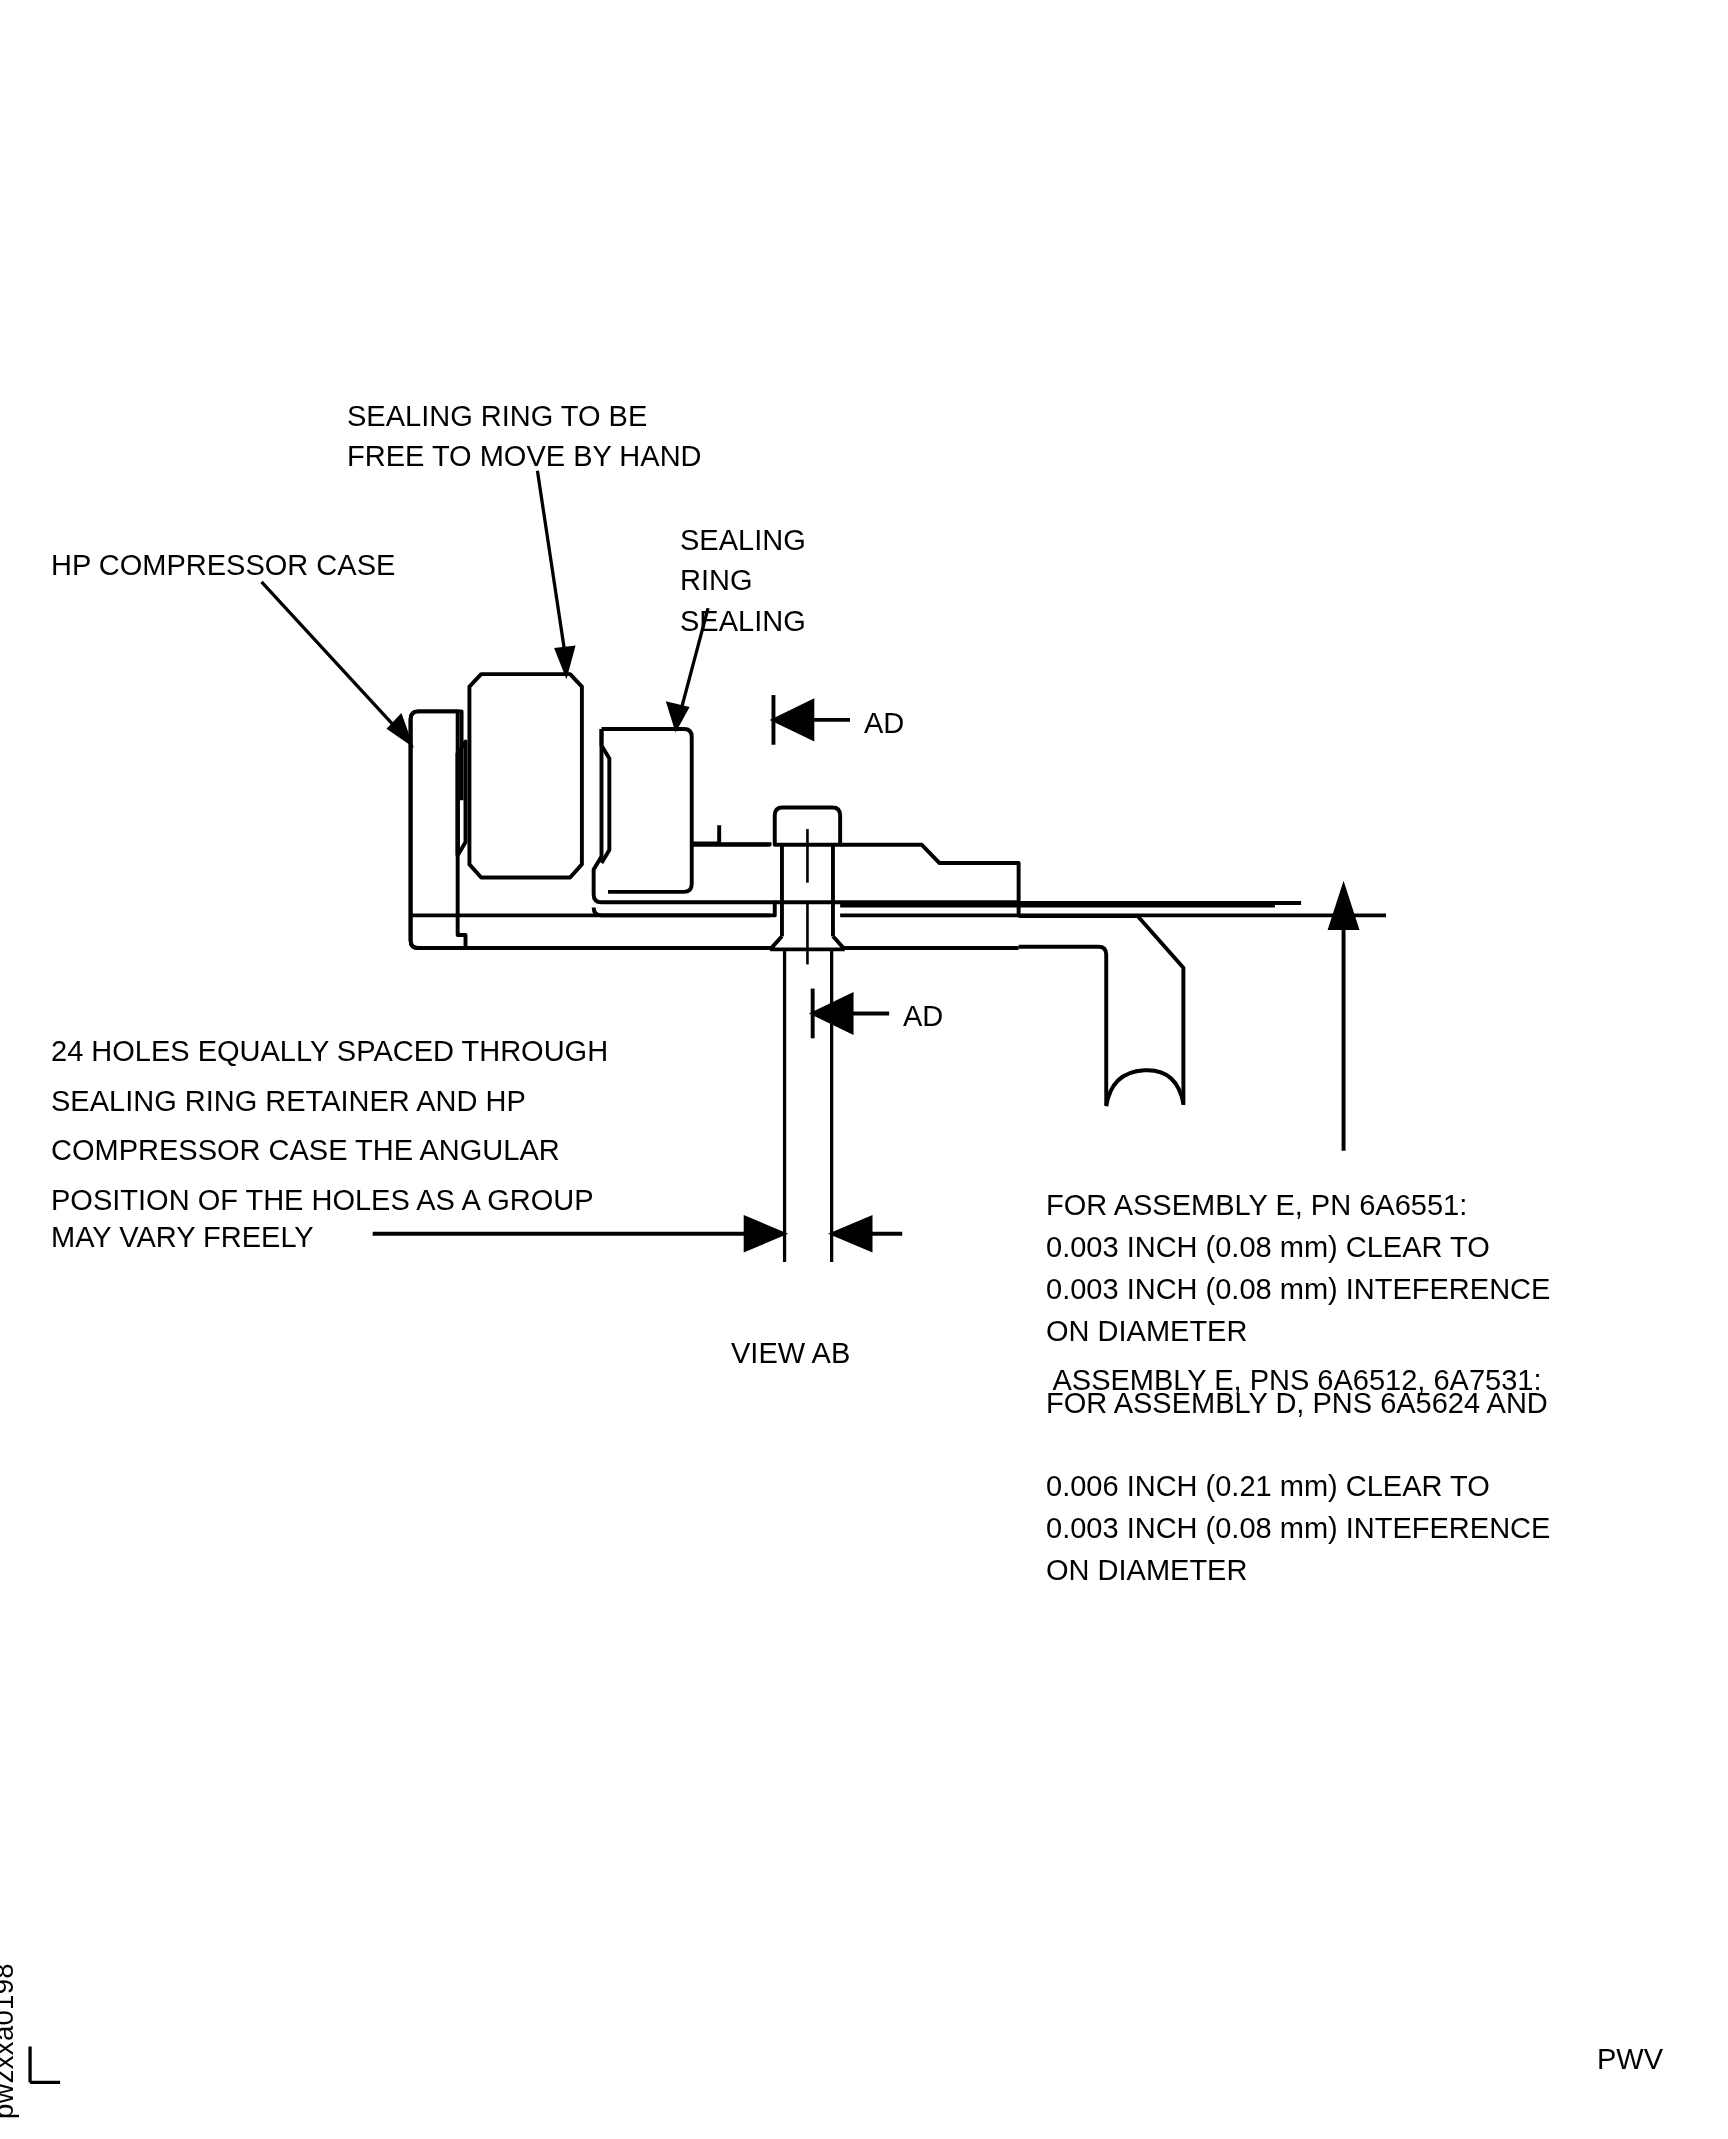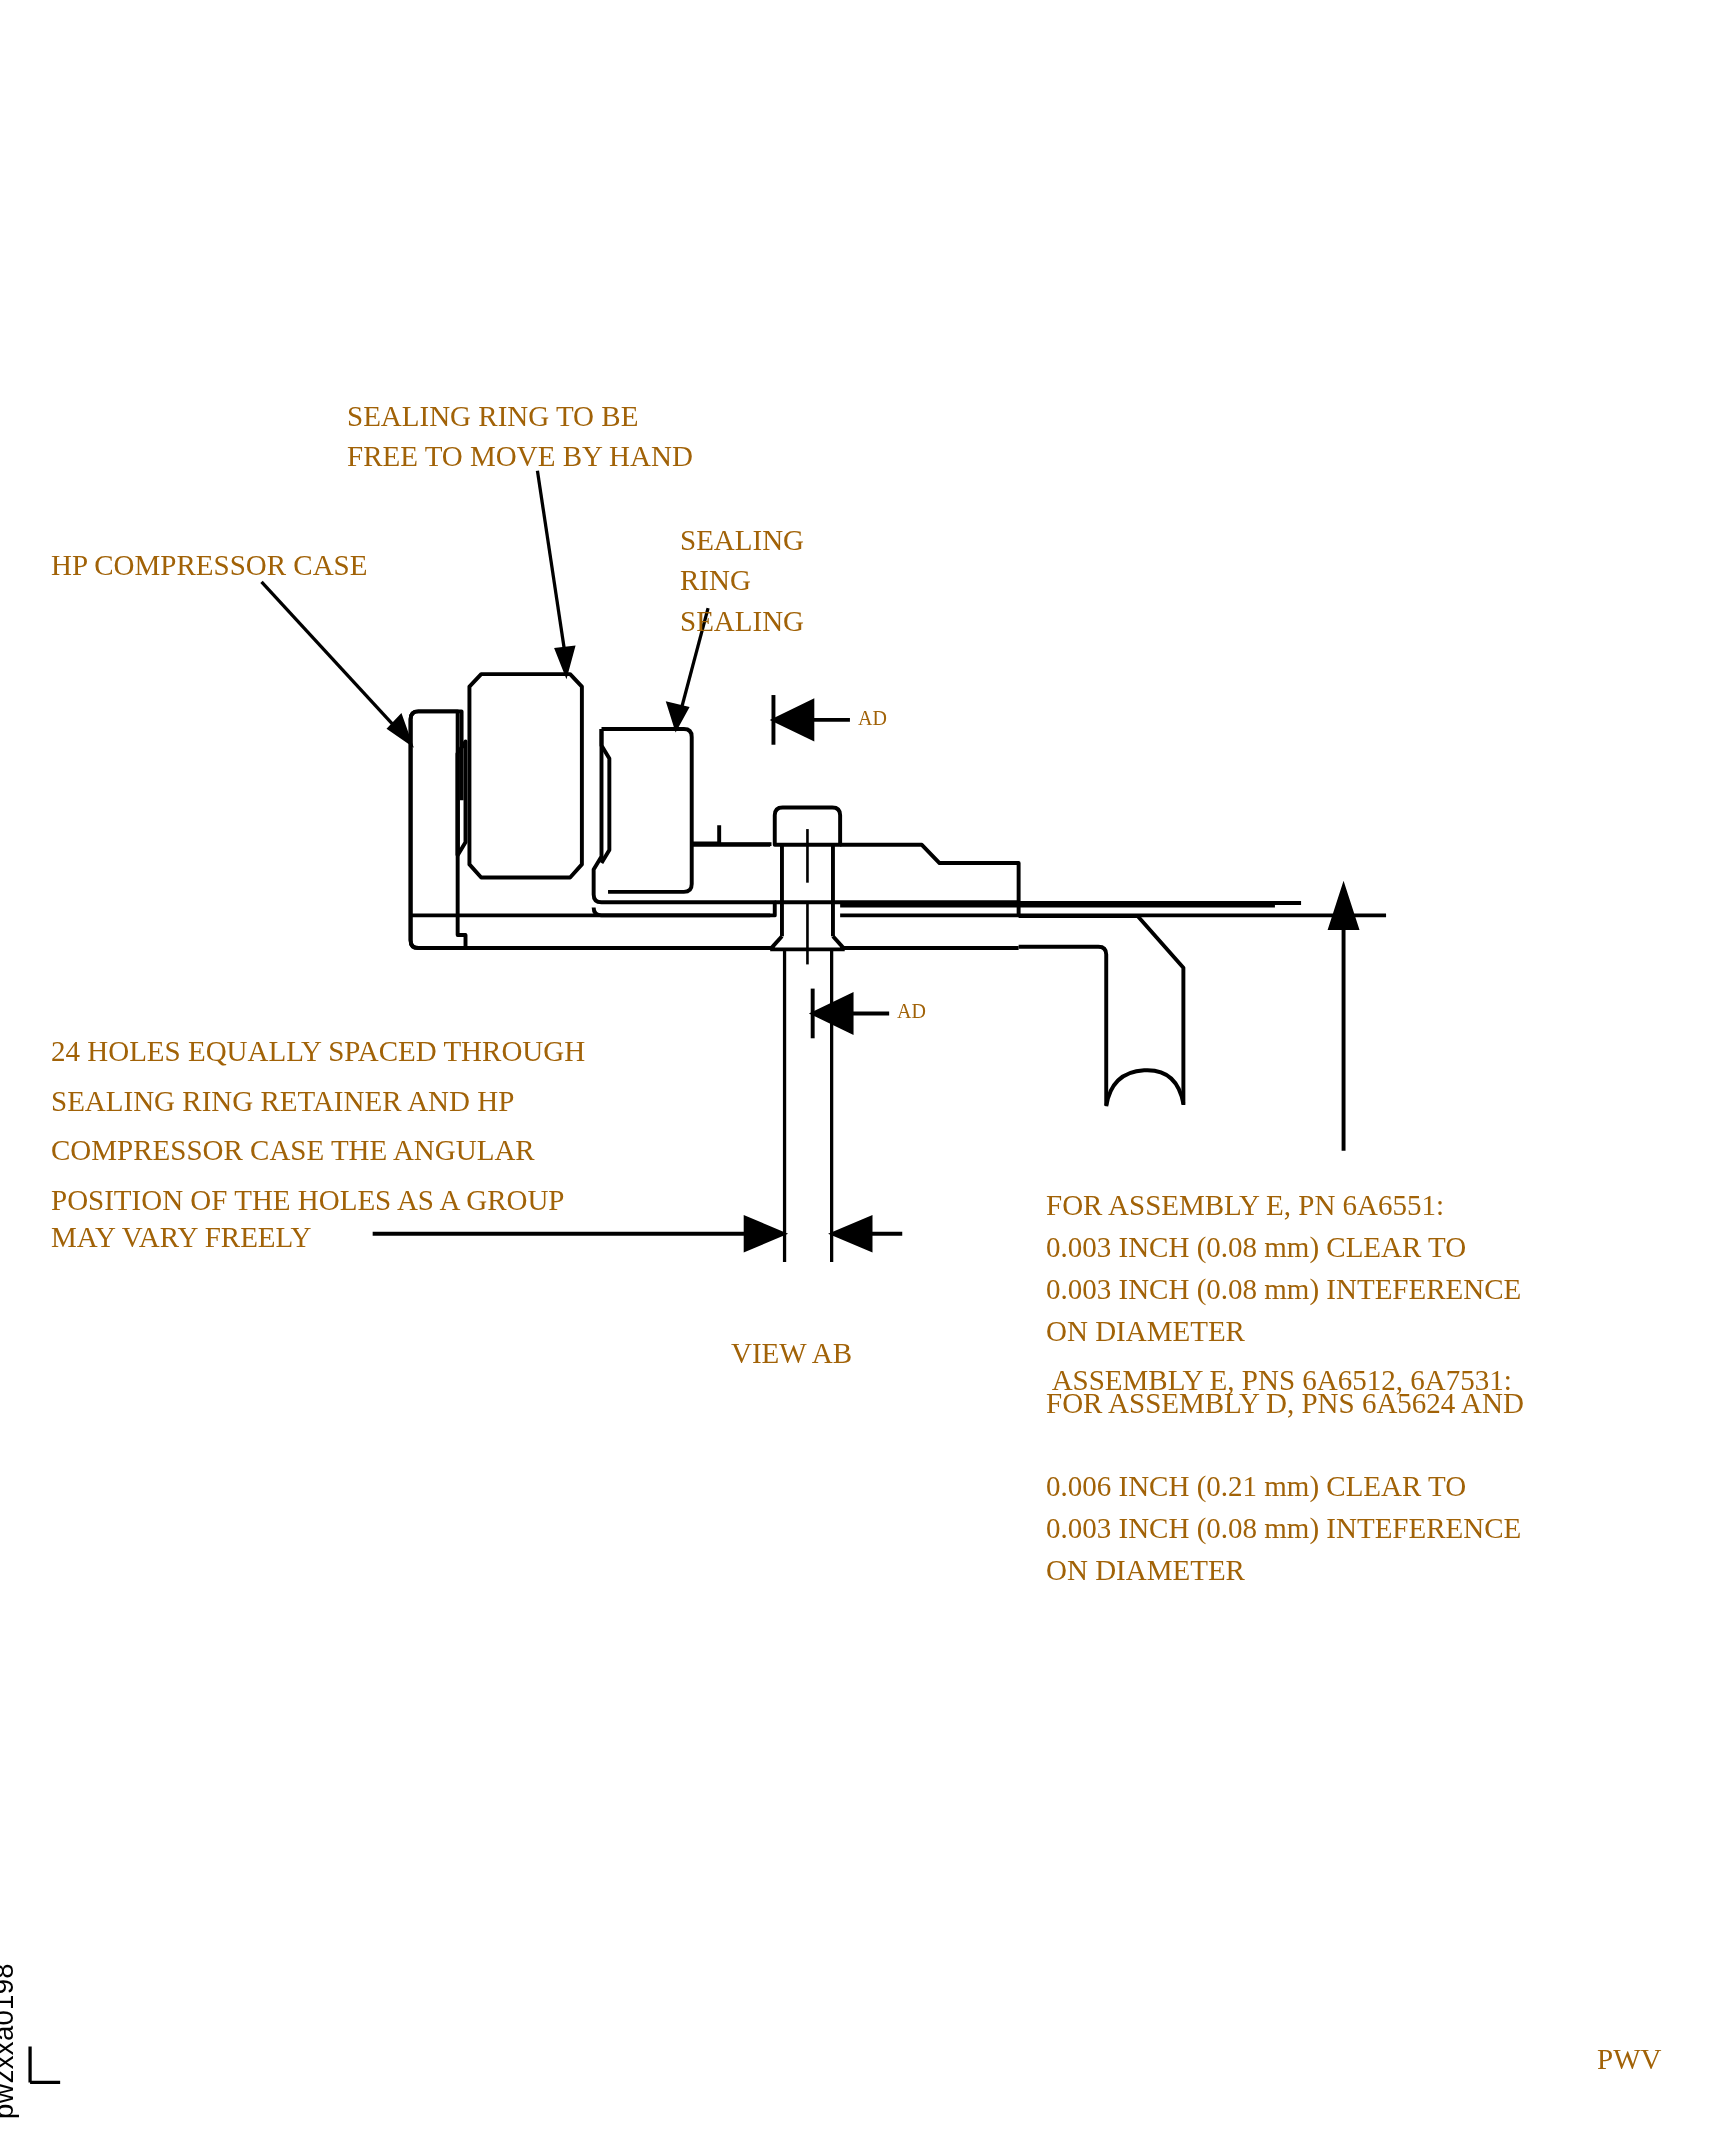--- a/index.html
+++ b/index.html
@@ -10,29 +10,29 @@
   #page {
     position: relative;
     width: 1728px;
     height: 2140px;
     background: #ffffff;
     font-family: "Liberation Sans", sans-serif;
     overflow: hidden;
   }
   .txt {
     position: absolute;
-    color: #a16207;
-    font-family: Liberation Serif, serif;
+    color: #000000;
+    font-family: Liberation Sans, sans-serif;
     white-space: pre;
     line-height: 1.30;
   }
   .t-label   { font-size: 29px; }
   .t-note    { font-size: 29px; }
   .t-spec    { font-size: 29px; margin-top: 30px; }
-  .t-ad      { font-size: 20px; }
+  .t-ad      { font-size: 29px; margin-left: 6px; }
   .t-view    { font-size: 29px; }
   .t-pwv     { font-size: 29px; }
   .t-figid   { font-size: 27.5px; letter-spacing: 0.3px; }
 
   #figid-wrap {
     position: absolute;
     left: 19.6px;
     top: 1857px;
     width: 39px;
     height: 262px;

